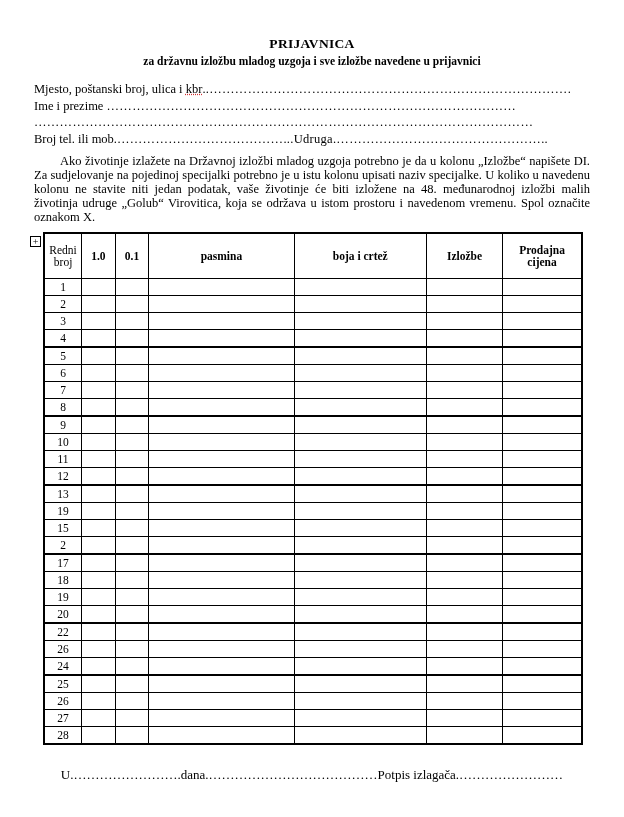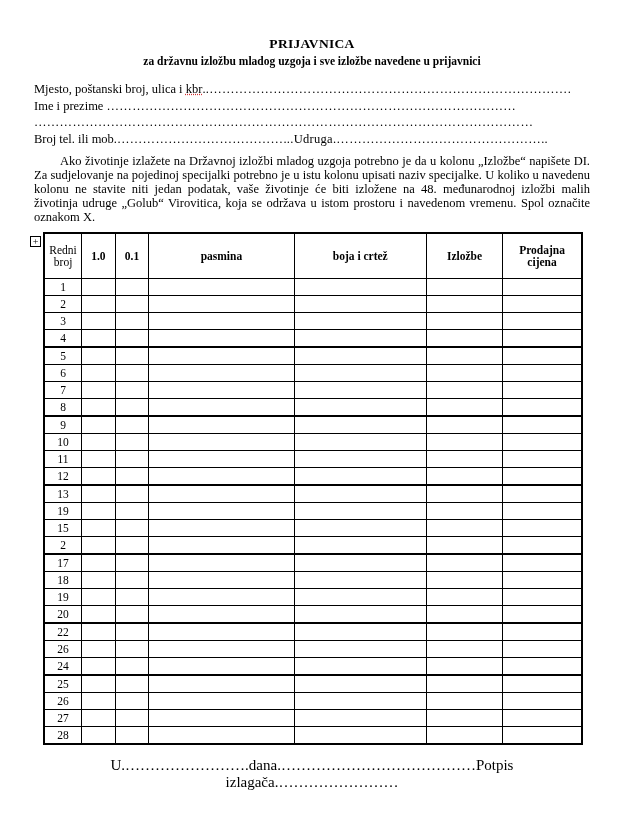--- a/index.html
+++ b/index.html
@@ -120,23 +120,23 @@
     padding-left: 48px;
   }
   col.c1 { width: 37px; }
   col.c2 { width: 33px; }
   col.c3 { width: 33px; }
   col.c4 { width: 143px; }
   col.c5 { width: 130px; }
   col.c6 { width: 75px; }
   col.c7 { width: 78px; }
   .footer {
-    margin: 12px 34px 0 34px;
+    margin: 22px 34px 0 34px;
     text-align: center;
-    font-size: 15px;
+    font-size: 13px;
   }
 </style>
 </head>
 <body>
 
 <div class="page">
 
   <div class="title">PRIJAVNICA</div>
   <div class="subtitle">za  državnu  izložbu mladog uzgoja i sve izložbe navedene u prijavnici</div>
 

